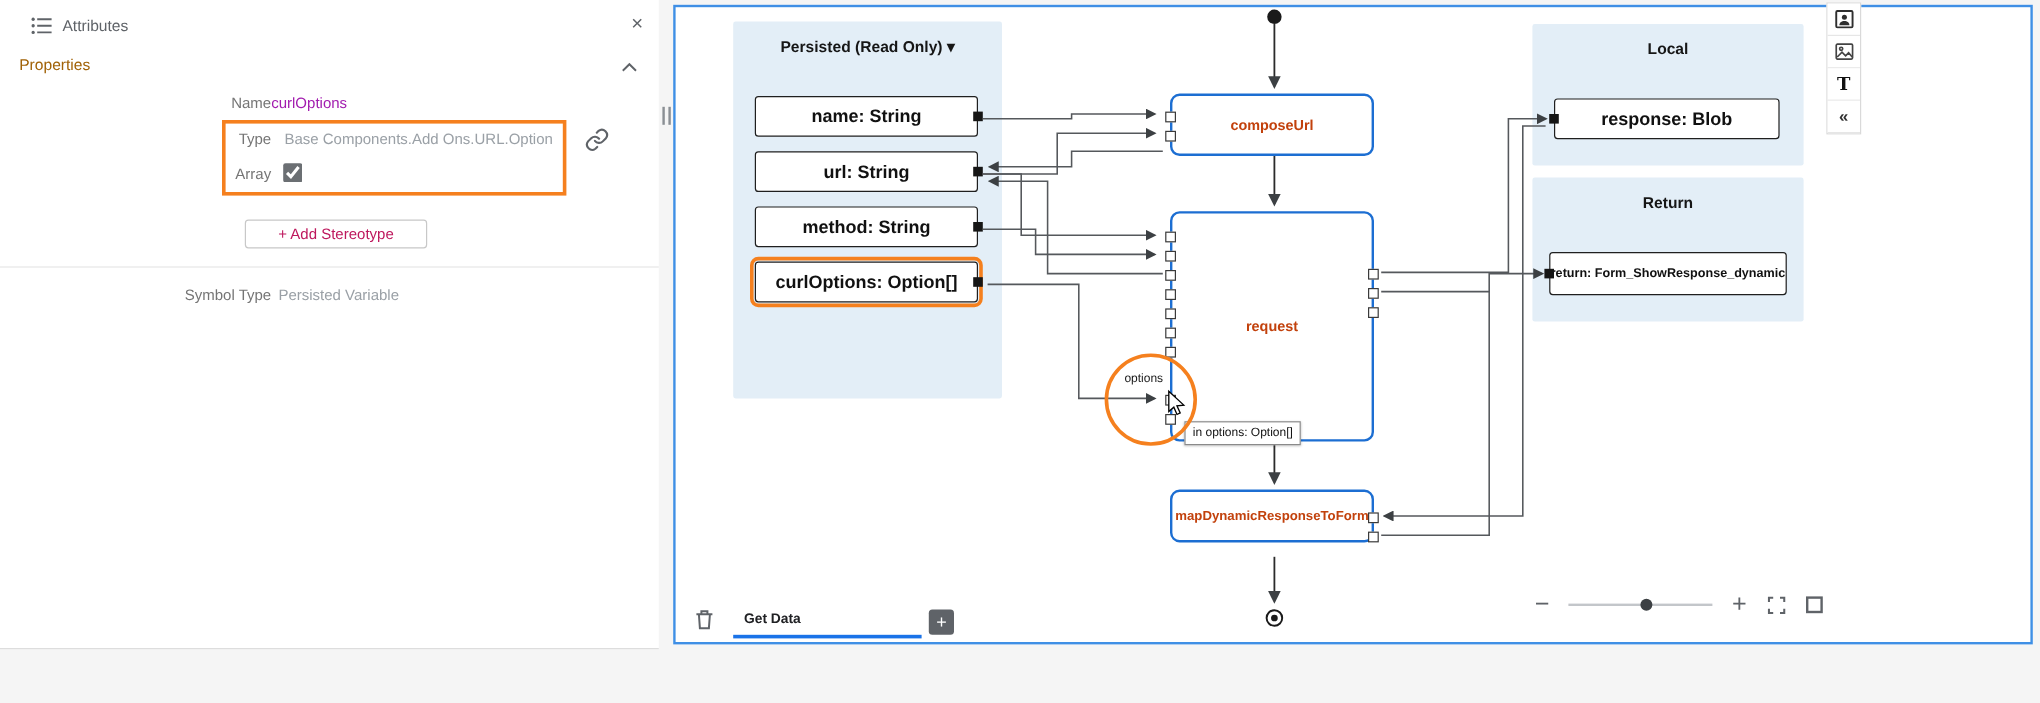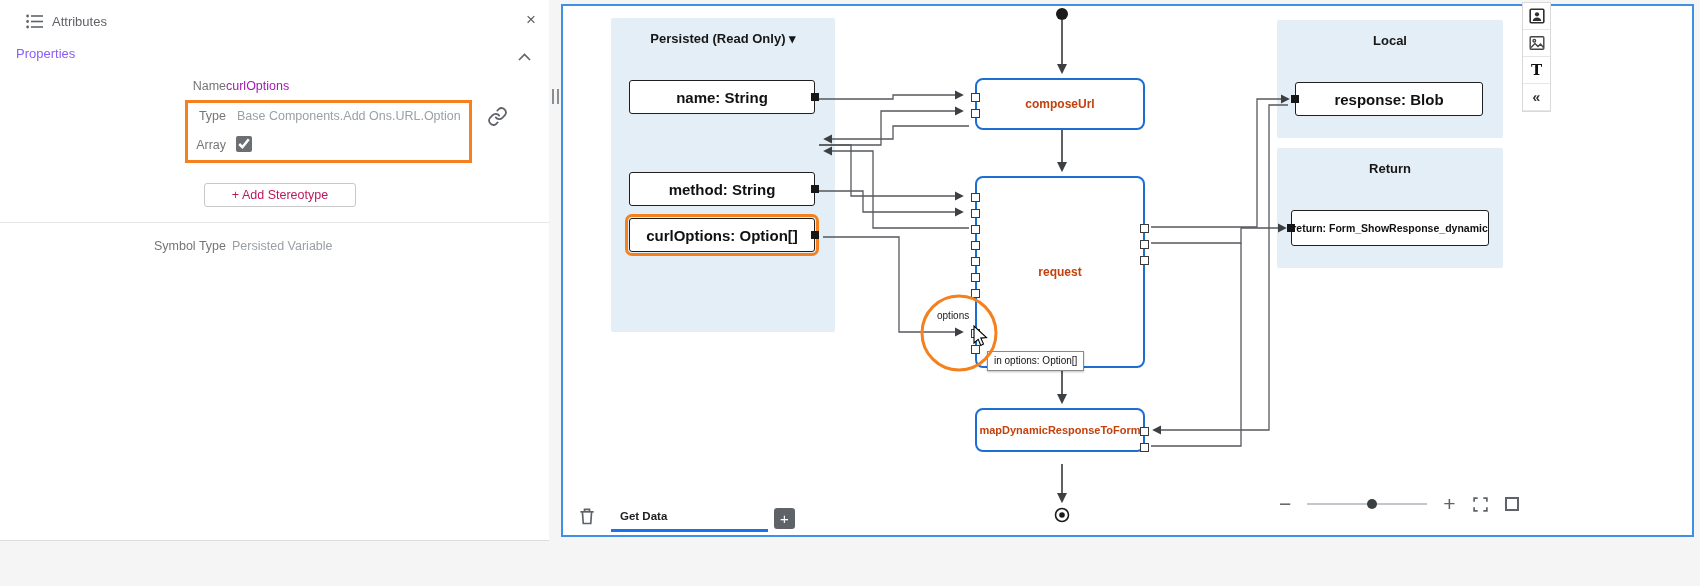--- a/index.html
+++ b/index.html
@@ -4,21 +4,21 @@
 <style>
   * { margin:0; padding:0; box-sizing:border-box; }
   html,body { width:1700px; height:586px; }
   body { position:relative; font-family:"Liberation Sans", sans-serif; background:#f5f5f5; overflow:hidden; color:#202124; }
 
   
   .left-panel { position:absolute; left:0; top:0; width:549px; height:541px; background:#fff; border-bottom:1px solid #ddd; z-index:10; }
   .attr-icon { position:absolute; left:26px; top:14px; width:18px; height:15px; }
   .panel-title { position:absolute; left:52px; top:14px; font-size:13px; color:#5f6368; }
   .close-btn { position:absolute; right:13px; top:11px; font-size:17px; color:#5f6368; background:none; border:none; cursor:pointer; line-height:1; }
-  .section-title { position:absolute; left:16px; top:46px; font-size:13px; color:#8b5cf6; }
+  .section-title { position:absolute; left:16px; top:46px; font-size:13px; color:#a16207; }
   .chevron-up { position:absolute; right:18px; top:47px; width:13px; height:8px; cursor:pointer; }
 
   .lbl { position:absolute; left:126px; width:100px; text-align:right; font-size:12.5px; color:#757575; }
   .val { position:absolute; left:226px; font-size:12.5px; color:#a21caf; white-space:nowrap; }
   .val.muted { color:#9aa0a6; left:237px; }
 
   .hl-box { position:absolute; left:185px; top:100px; width:287px; height:63px; border:3px solid #F5801E; }
   .array-check { position:absolute; left:236px; top:136px; width:16px; height:16px; accent-color:#6b6f73; }
   .link-icon { position:absolute; left:487px; top:106px; width:21px; height:21px; cursor:pointer; }
   .add-stereotype { position:absolute; left:204px; top:183px; width:152px; height:24px; background:#fff; border:1px solid #c8c8c8; border-radius:3px; font-size:12.5px; color:#be185d; cursor:pointer; font-family:inherit; }
@@ -162,20 +162,24 @@
 
   <div class="blue-panel p-persisted">
     <div class="blue-title">
       <span>Persisted (Read Only)</span>
       <span>▾</span>
     </div>
     <div class="var-box" style="top:62px">
       <span>name: String</span>
       <span class="fport out"></span>
     </div>
+    <div class="var-box" style="top:108px">
+      <span>url: String</span>
+      <span class="fport out"></span>
+    </div>
     <div class="var-box hl" style="top:200px">
       <span>curlOptions: Option[]</span>
       <span class="fport out"></span>
     </div>
     <div class="var-box" style="top:154px">
       <span>method: String</span>
       <span class="fport out"></span>
     </div>
   </div>
 

